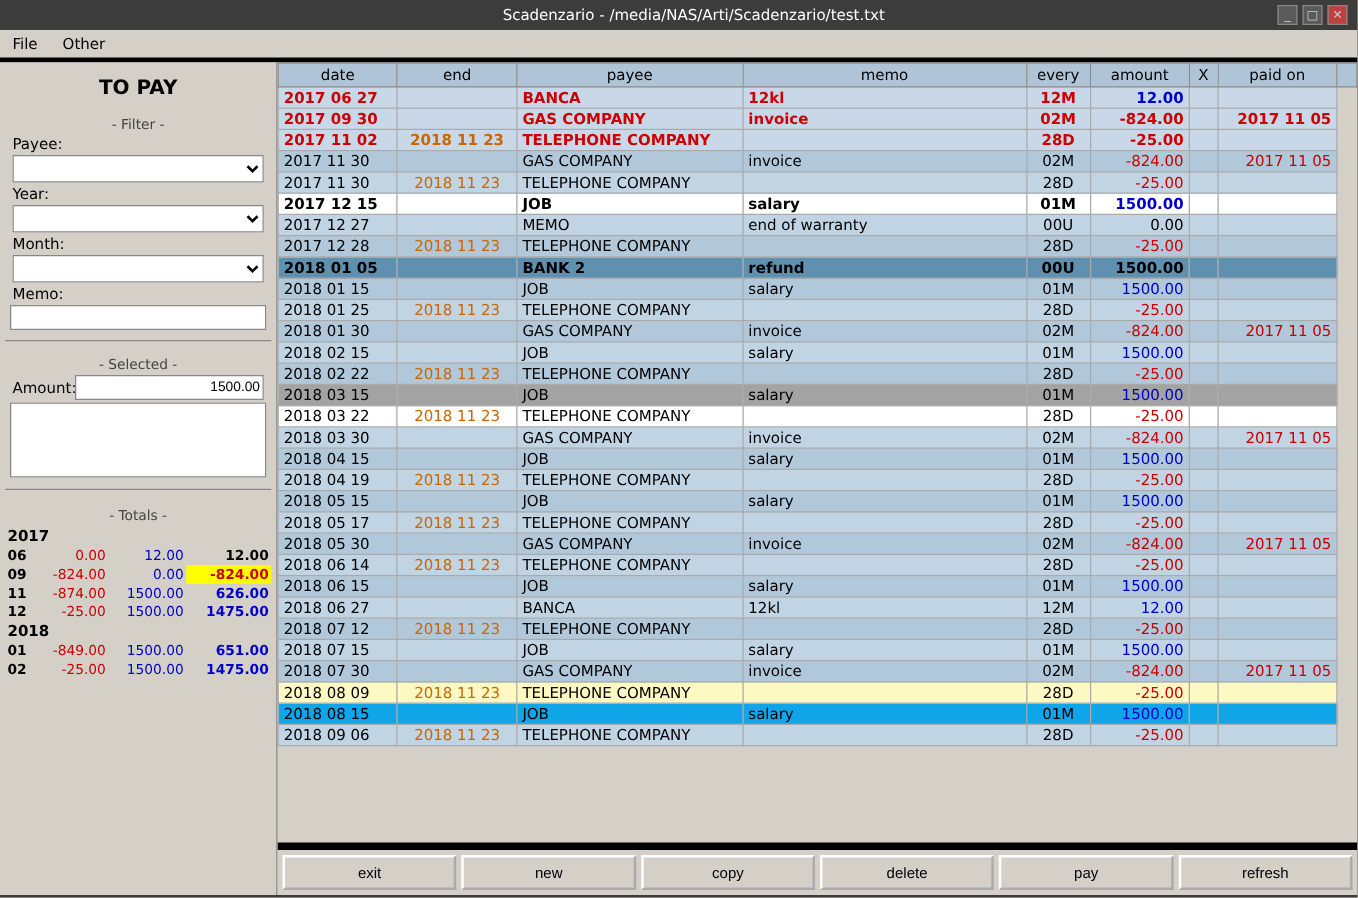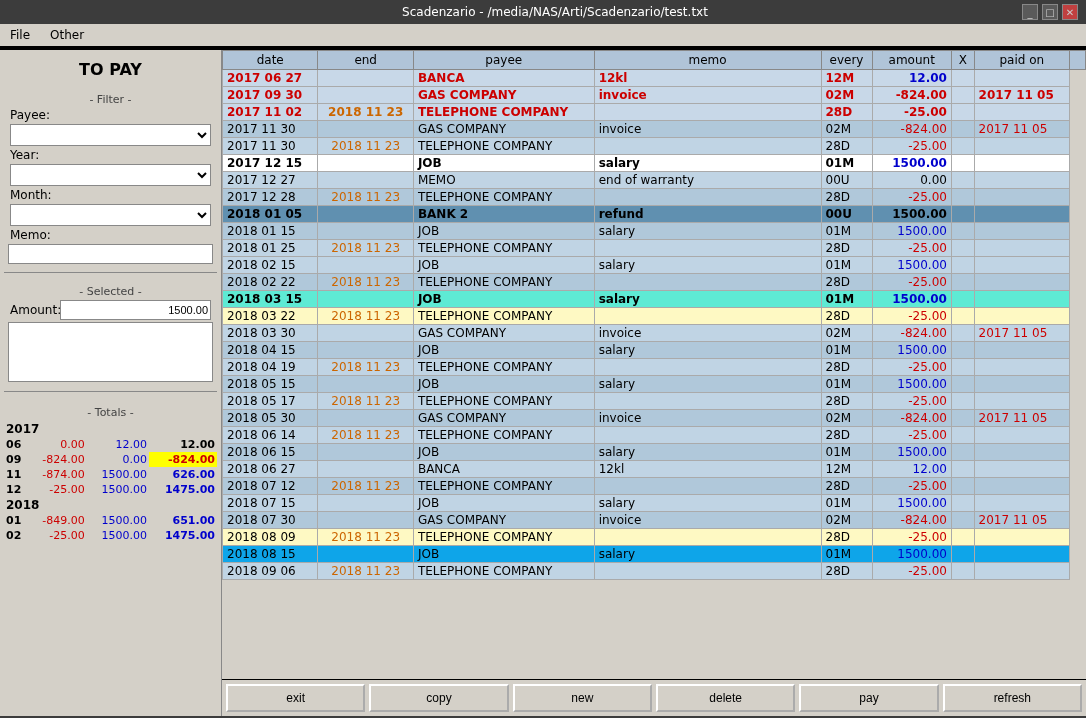--- a/index.html
+++ b/index.html
@@ -191,30 +191,30 @@
       border: 1px solid #aaa;
       padding: 1px 4px;
       white-space: nowrap;
     }
 
     
     .col-date { width: 78px; text-align: left; }
     .col-end { width: 78px; text-align: center; }
     .col-payee { width: 140px; }
     .col-memo { width: 200px; }
-    .col-every { width: 45px; text-align: left; }
+    .col-every { width: 45px; text-align: center; }
     .col-amount { width: 70px; text-align: right; }
     .col-x { width: 20px; text-align: center; }
-    .col-paidon { width: 80px; text-align: left; }
+    .col-paidon { width: 80px; text-align: right; }
 
     
     .bottom-bar {
       display: flex;
       background: #d4d0c8;
-      border-top: 1px solid #000000;
+      border-top: 6px solid #000000;
       padding: 4px;
       gap: 4px;
     }
     .bottom-btn {
       flex: 1;
       height: 28px;
       background: #d4d0c8;
       border: 2px outset #fff;
       font-size: 12px;
       cursor: pointer;
@@ -469,120 +469,130 @@
             <tr style="background: rgb(192, 212, 228);">
     <td class="col-date">2018 01 25</td>
     <td class="col-end" style="color:#cc6600;">2018 11 23</td>
     <td class="col-payee" style="">TELEPHONE COMPANY</td>
     <td class="col-memo" style=""></td>
     <td class="col-every">28D</td>
     <td class="col-amount" style="color:#cc0000;">-25.00</td>
     <td class="col-x"></td>
     <td class="col-paidon" style=""></td>
   </tr>
-            <tr style="background: rgb(192, 212, 228);">
-    <td class="col-date">2018 02 15</td>
-    <td class="col-end" style="color:#cc6600;"></td>
-    <td class="col-payee" style="">JOB</td>
-    <td class="col-memo" style="">salary</td>
-    <td class="col-every">01M</td>
-    <td class="col-amount" style="color:#0000cc;">1500.00</td>
-    <td class="col-x"></td>
-    <td class="col-paidon" style=""></td>
-  </tr>
-            <tr style="background: rgb(176, 200, 218);">
-    <td class="col-date">2018 02 22</td>
-    <td class="col-end" style="color:#cc6600;">2018 11 23</td>
-    <td class="col-payee" style="">TELEPHONE COMPANY</td>
-    <td class="col-memo" style=""></td>
-    <td class="col-every">28D</td>
-    <td class="col-amount" style="color:#cc0000;">-25.00</td>
-    <td class="col-x"></td>
-    <td class="col-paidon" style=""></td>
-  </tr>
-            <tr style="background: #5eead4; font-weight: bold;">
-    <td class="col-date">2018 03 15</td>
-    <td class="col-end" style="color:#cc6600;"></td>
-    <td class="col-payee" style="">JOB</td>
-    <td class="col-memo" style="">salary</td>
-    <td class="col-every">01M</td>
-    <td class="col-amount" style="color:#0000cc;">1500.00</td>
-    <td class="col-x"></td>
-    <td class="col-paidon" style=""></td>
-  </tr>
-            <tr style="background: #fef9c3;">
-    <td class="col-date">2018 03 22</td>
-    <td class="col-end" style="color:#cc6600;">2018 11 23</td>
-    <td class="col-payee" style="">TELEPHONE COMPANY</td>
-    <td class="col-memo" style=""></td>
-    <td class="col-every">28D</td>
-    <td class="col-amount" style="color:#cc0000;">-25.00</td>
-    <td class="col-x"></td>
-    <td class="col-paidon" style=""></td>
-  </tr>
-            <tr style="background: rgb(192, 212, 228);">
-    <td class="col-date">2018 03 30</td>
+            <tr style="background: rgb(176, 200, 218);">
+    <td class="col-date">2018 01 30</td>
     <td class="col-end" style="color:#cc6600;"></td>
     <td class="col-payee" style="">GAS COMPANY</td>
     <td class="col-memo" style="">invoice</td>
     <td class="col-every">02M</td>
     <td class="col-amount" style="color:#cc0000;">-824.00</td>
     <td class="col-x"></td>
     <td class="col-paidon" style="color:#cc0000;">2017 11 05</td>
   </tr>
-            <tr style="background: rgb(176, 200, 218);">
-    <td class="col-date">2018 04 15</td>
-    <td class="col-end" style="color:#cc6600;"></td>
-    <td class="col-payee" style="">JOB</td>
-    <td class="col-memo" style="">salary</td>
-    <td class="col-every">01M</td>
-    <td class="col-amount" style="color:#0000cc;">1500.00</td>
-    <td class="col-x"></td>
-    <td class="col-paidon" style=""></td>
-  </tr>
-            <tr style="background: rgb(192, 212, 228);">
-    <td class="col-date">2018 04 19</td>
-    <td class="col-end" style="color:#cc6600;">2018 11 23</td>
-    <td class="col-payee" style="">TELEPHONE COMPANY</td>
-    <td class="col-memo" style=""></td>
-    <td class="col-every">28D</td>
-    <td class="col-amount" style="color:#cc0000;">-25.00</td>
-    <td class="col-x"></td>
-    <td class="col-paidon" style=""></td>
-  </tr>
-            <tr style="background: rgb(176, 200, 218);">
-    <td class="col-date">2018 05 15</td>
-    <td class="col-end" style="color:#cc6600;"></td>
-    <td class="col-payee" style="">JOB</td>
-    <td class="col-memo" style="">salary</td>
-    <td class="col-every">01M</td>
-    <td class="col-amount" style="color:#0000cc;">1500.00</td>
-    <td class="col-x"></td>
-    <td class="col-paidon" style=""></td>
-  </tr>
-            <tr style="background: rgb(192, 212, 228);">
-    <td class="col-date">2018 05 17</td>
-    <td class="col-end" style="color:#cc6600;">2018 11 23</td>
-    <td class="col-payee" style="">TELEPHONE COMPANY</td>
-    <td class="col-memo" style=""></td>
-    <td class="col-every">28D</td>
-    <td class="col-amount" style="color:#cc0000;">-25.00</td>
-    <td class="col-x"></td>
-    <td class="col-paidon" style=""></td>
-  </tr>
-            <tr style="background: rgb(176, 200, 218);">
-    <td class="col-date">2018 05 30</td>
+            <tr style="background: rgb(192, 212, 228);">
+    <td class="col-date">2018 02 15</td>
+    <td class="col-end" style="color:#cc6600;"></td>
+    <td class="col-payee" style="">JOB</td>
+    <td class="col-memo" style="">salary</td>
+    <td class="col-every">01M</td>
+    <td class="col-amount" style="color:#0000cc;">1500.00</td>
+    <td class="col-x"></td>
+    <td class="col-paidon" style=""></td>
+  </tr>
+            <tr style="background: rgb(176, 200, 218);">
+    <td class="col-date">2018 02 22</td>
+    <td class="col-end" style="color:#cc6600;">2018 11 23</td>
+    <td class="col-payee" style="">TELEPHONE COMPANY</td>
+    <td class="col-memo" style=""></td>
+    <td class="col-every">28D</td>
+    <td class="col-amount" style="color:#cc0000;">-25.00</td>
+    <td class="col-x"></td>
+    <td class="col-paidon" style=""></td>
+  </tr>
+            <tr style="background: #a3a3a3;">
+    <td class="col-date">2018 03 15</td>
+    <td class="col-end" style="color:#cc6600;"></td>
+    <td class="col-payee" style="">JOB</td>
+    <td class="col-memo" style="">salary</td>
+    <td class="col-every">01M</td>
+    <td class="col-amount" style="color:#0000cc;">1500.00</td>
+    <td class="col-x"></td>
+    <td class="col-paidon" style=""></td>
+  </tr>
+            <tr style="background: #ffffff;">
+    <td class="col-date">2018 03 22</td>
+    <td class="col-end" style="color:#cc6600;">2018 11 23</td>
+    <td class="col-payee" style="">TELEPHONE COMPANY</td>
+    <td class="col-memo" style=""></td>
+    <td class="col-every">28D</td>
+    <td class="col-amount" style="color:#cc0000;">-25.00</td>
+    <td class="col-x"></td>
+    <td class="col-paidon" style=""></td>
+  </tr>
+            <tr style="background: rgb(192, 212, 228);">
+    <td class="col-date">2018 03 30</td>
     <td class="col-end" style="color:#cc6600;"></td>
     <td class="col-payee" style="">GAS COMPANY</td>
     <td class="col-memo" style="">invoice</td>
     <td class="col-every">02M</td>
     <td class="col-amount" style="color:#cc0000;">-824.00</td>
     <td class="col-x"></td>
     <td class="col-paidon" style="color:#cc0000;">2017 11 05</td>
   </tr>
+            <tr style="background: rgb(176, 200, 218);">
+    <td class="col-date">2018 04 15</td>
+    <td class="col-end" style="color:#cc6600;"></td>
+    <td class="col-payee" style="">JOB</td>
+    <td class="col-memo" style="">salary</td>
+    <td class="col-every">01M</td>
+    <td class="col-amount" style="color:#0000cc;">1500.00</td>
+    <td class="col-x"></td>
+    <td class="col-paidon" style=""></td>
+  </tr>
+            <tr style="background: rgb(192, 212, 228);">
+    <td class="col-date">2018 04 19</td>
+    <td class="col-end" style="color:#cc6600;">2018 11 23</td>
+    <td class="col-payee" style="">TELEPHONE COMPANY</td>
+    <td class="col-memo" style=""></td>
+    <td class="col-every">28D</td>
+    <td class="col-amount" style="color:#cc0000;">-25.00</td>
+    <td class="col-x"></td>
+    <td class="col-paidon" style=""></td>
+  </tr>
+            <tr style="background: rgb(176, 200, 218);">
+    <td class="col-date">2018 05 15</td>
+    <td class="col-end" style="color:#cc6600;"></td>
+    <td class="col-payee" style="">JOB</td>
+    <td class="col-memo" style="">salary</td>
+    <td class="col-every">01M</td>
+    <td class="col-amount" style="color:#0000cc;">1500.00</td>
+    <td class="col-x"></td>
+    <td class="col-paidon" style=""></td>
+  </tr>
+            <tr style="background: rgb(192, 212, 228);">
+    <td class="col-date">2018 05 17</td>
+    <td class="col-end" style="color:#cc6600;">2018 11 23</td>
+    <td class="col-payee" style="">TELEPHONE COMPANY</td>
+    <td class="col-memo" style=""></td>
+    <td class="col-every">28D</td>
+    <td class="col-amount" style="color:#cc0000;">-25.00</td>
+    <td class="col-x"></td>
+    <td class="col-paidon" style=""></td>
+  </tr>
+            <tr style="background: rgb(176, 200, 218);">
+    <td class="col-date">2018 05 30</td>
+    <td class="col-end" style="color:#cc6600;"></td>
+    <td class="col-payee" style="">GAS COMPANY</td>
+    <td class="col-memo" style="">invoice</td>
+    <td class="col-every">02M</td>
+    <td class="col-amount" style="color:#cc0000;">-824.00</td>
+    <td class="col-x"></td>
+    <td class="col-paidon" style="color:#cc0000;">2017 11 05</td>
+  </tr>
             <tr style="background: rgb(192, 212, 228);">
     <td class="col-date">2018 06 14</td>
     <td class="col-end" style="color:#cc6600;">2018 11 23</td>
     <td class="col-payee" style="">TELEPHONE COMPANY</td>
     <td class="col-memo" style=""></td>
     <td class="col-every">28D</td>
     <td class="col-amount" style="color:#cc0000;">-25.00</td>
     <td class="col-x"></td>
     <td class="col-paidon" style=""></td>
   </tr>
@@ -665,20 +675,20 @@
     <td class="col-amount" style="color:#cc0000;">-25.00</td>
     <td class="col-x"></td>
     <td class="col-paidon" style=""></td>
   </tr>
           </tbody>
       </table>
     </div>
 
     <div class="bottom-bar">
       <button class="bottom-btn">exit</button>
+      <button class="bottom-btn">new</button>
       <button class="bottom-btn">copy</button>
-      <button class="bottom-btn">new</button>
       <button class="bottom-btn">delete</button>
       <button class="bottom-btn">pay</button>
       <button class="bottom-btn">refresh</button>
     </div>
   </div>
 </div>
 
 </body></html>

